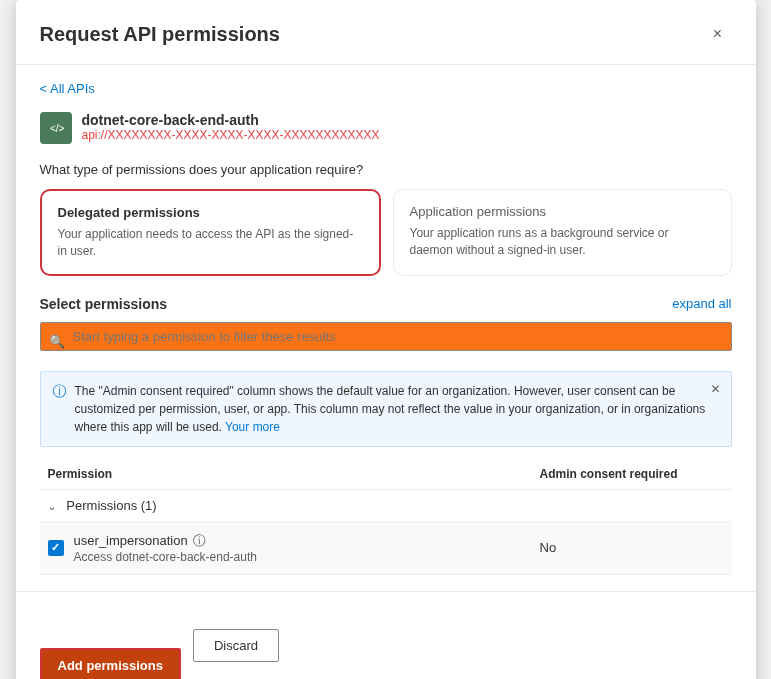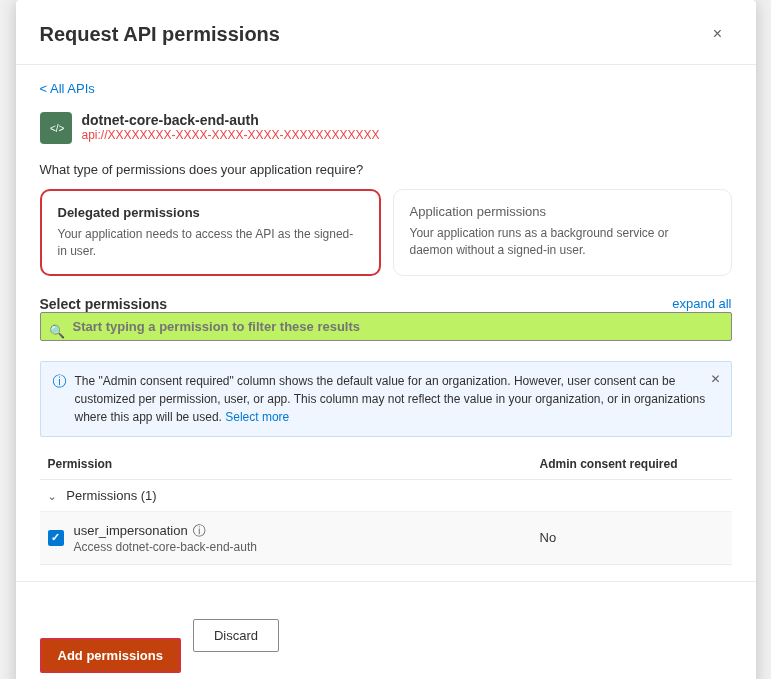--- a/index.html
+++ b/index.html
@@ -126,43 +126,43 @@
       line-height: 1.4;
     }
     .permission-card.unselected .permission-card-title {
       font-weight: 400;
       color: #605e5c;
     }
     .select-permissions-header {
       display: flex;
       justify-content: space-between;
       align-items: center;
+      margin-bottom: 10px;
     }
     .select-permissions-label {
       font-size: 14px;
       font-weight: 600;
       color: #323130;
     }
     .expand-all-link {
       color: #0078d4;
       font-size: 13px;
       cursor: pointer;
       text-decoration: none;
     }
     .search-box {
       width: 100%;
       border: 1px solid #8a8886;
       border-radius: 2px;
       padding: 6px 10px 6px 32px;
       font-size: 13px;
       color: #323130;
       outline: none;
-      background: #bef264;
+      background: #f97316;
       margin-bottom: 10px;
-      font-weight: bold;
     }
     .search-wrapper {
       position: relative;
       margin-bottom: 10px;
     }
     .search-icon-inside {
       position: absolute;
       left: 10px;
       top: 50%;
       transform: translateY(-50%);
@@ -381,21 +381,21 @@
     <div class="search-wrapper">
       <span class="search-icon-inside">🔍</span>
       <input type="text" class="search-box" placeholder="Start typing a permission to filter these results" style="">
     </div>
 
     
     <div class="info-banner">
       <span class="info-icon">ⓘ</span>
       <div class="info-text">
         <span>The "Admin consent required" column shows the default value for an organization. However, user consent can be customized per permission, user, or app. This column may not reflect the value in your organization, or in organizations where this app will be used.</span>
-        <a href="#">Select more</a>
+        <a href="#">Your more</a>
       </div>
       <button class="info-close">✕</button>
     </div>
 
     
     <table class="permissions-table">
       <thead>
         <tr>
           <th>Permission</th>
           <th>Admin consent required</th>

